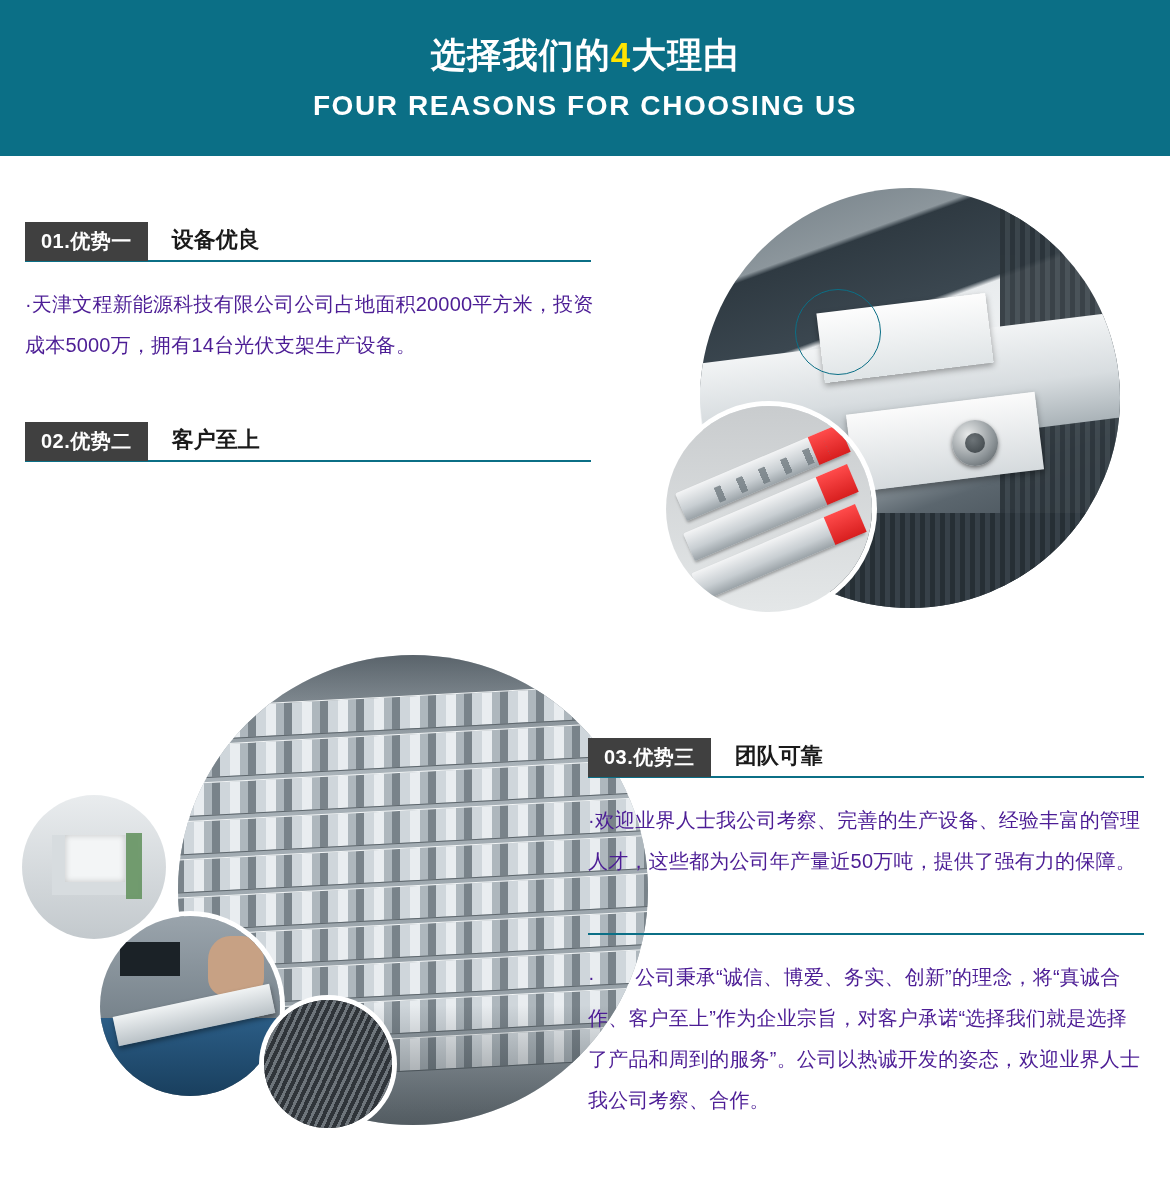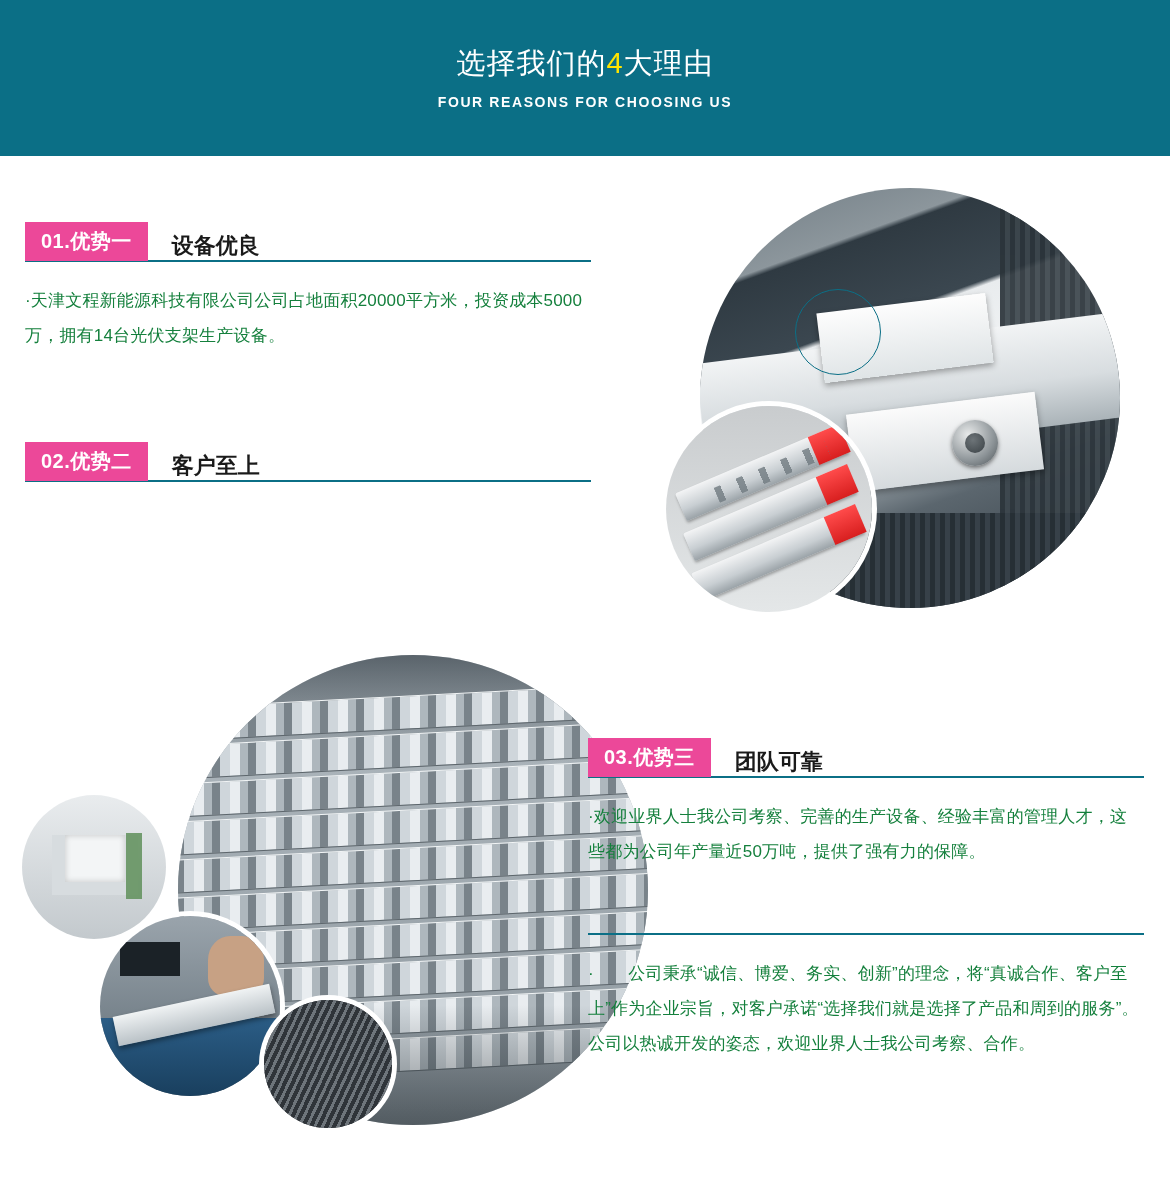--- a/index.html
+++ b/index.html
@@ -16,81 +16,81 @@
     width:1170px;
     height:156px;
     background:#0b6f86;
     position:relative;
     display:flex;
     flex-direction:column;
     align-items:center;
     justify-content:center;
   }
   .header .title-cn {
-    font-size:29px;
-    font-weight:normal;
+    font-size:35px;
+    font-weight:bold;
     letter-spacing:1px;
     color:#ffffff;
     line-height:1.2;
     white-space:nowrap;
     text-align:center;
   }
   .header .title-cn .hl { color:#ffe400; }
   .header .title-en {
     margin-top:14px;
-    font-size:14px;
+    font-size:28px;
     font-weight:bold;
     letter-spacing:1.6px;
     color:#ffffff;
     white-space:nowrap;
   }
 
   
   .block { position:absolute; }
 
   .head-row {
     display:flex;
     align-items:flex-end;
     position:relative;
   }
   .tag {
-    background:#ec4899;
+    background:#404040;
     color:#ffffff;
     font-size:20px;
     font-weight:bold;
     padding:9px 16px 10px 16px;
     line-height:1;
     white-space:nowrap;
     letter-spacing:0.5px;
   }
   .sub-title {
     font-size:22px;
     font-weight:bold;
     color:#1a1a1a;
     margin-left:24px;
-    padding-bottom:0;
+    padding-bottom:6px;
     white-space:nowrap;
   }
   .rule {
     height:2px;
     background:#0b6f86;
     margin-top:-1px;
   }
 
   .body-text {
     margin-top:22px;
-    font-size:17px;
+    font-size:20px;
     line-height:2.05;
-    color:#15803d;
+    color:#4c1d95;
     letter-spacing:0.2px;
   }
 
   
   #block-01 { left:25px; top:222px; width:570px; }
-  #block-02 { left:25px; top:442px; width:570px;text-align:right; }
+  #block-02 { left:25px; top:422px; width:570px;text-align:right; }
   #block-03 { left:588px; top:738px; width:556px; }
   #block-04 { left:588px; top:934px; width:556px; }
 
   #block-01 .rule, #block-02 .rule { width:566px; }
   #block-03 .rule, #block-04 .rule { width:556px; }
 
   
   .circle {
     position:absolute;
     border-radius:50%;

